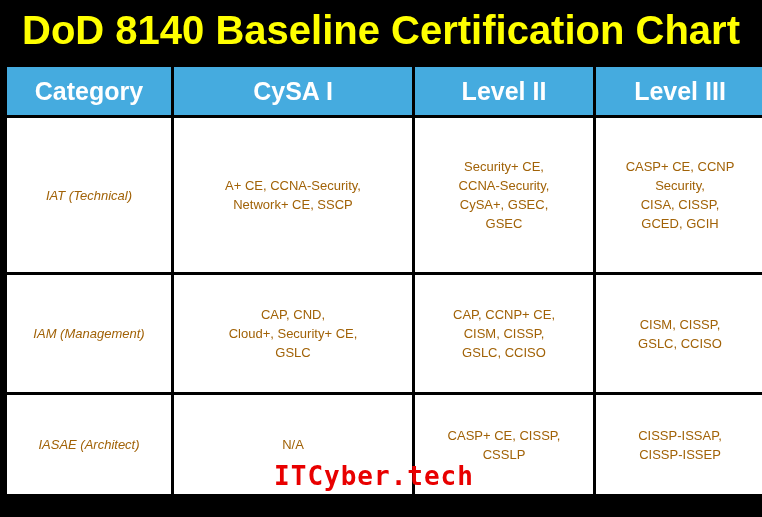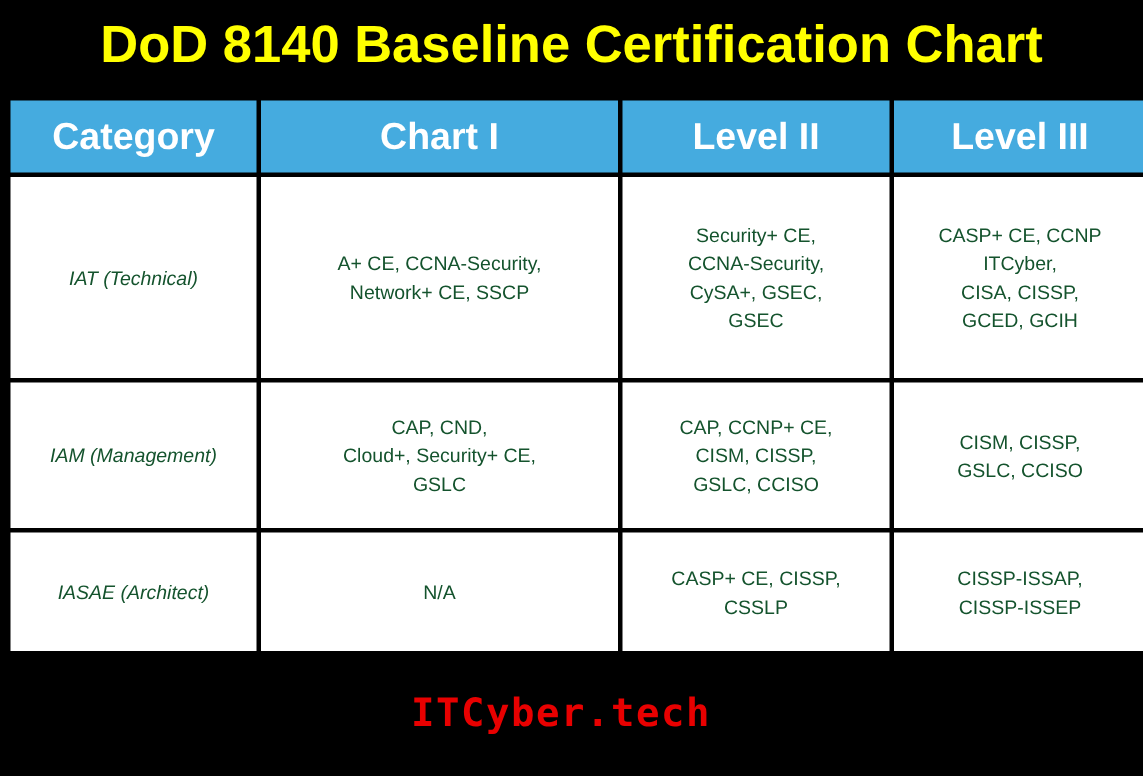--- a/index.html
+++ b/index.html
@@ -22,21 +22,21 @@
   }
 
   
   .title {
     position: absolute;
     left: 0;
     top: 6px;
     width: 762px;
     text-align: center;
     color: #FFFF00;
-    font-size: 35px;
+    font-size: 40px;
     font-weight: bold;
     letter-spacing: 0px;
     line-height: 48px;
     font-family: "Liberation Sans", sans-serif;
     white-space: nowrap;
   }
 
   
   .table-wrap {
     position: absolute;
@@ -48,24 +48,24 @@
   table.cert-table {
     border-collapse: separate;
     border-spacing: 3px;
     width: 754px;
     table-layout: fixed;
     background: #000000;
   }
   table.cert-table td,
   table.cert-table th {
     background: #FFFFFF;
-    color: #14532d;
+    color: #a16207;
     text-align: center;
     vertical-align: middle;
-    padding: 2px 4px;
+    padding: 12px 4px;
     font-size: 13px;
     line-height: 19px;
     font-weight: normal;
     font-family: "Liberation Sans", sans-serif;
   }
   table.cert-table thead th {
     background: #45ABDF;
     color: #FFFFFF;
     font-size: 25px;
     font-weight: bold;
@@ -118,21 +118,21 @@
     <table class="cert-table">
       <colgroup>
         <col class="c-cat">
           <col class="c-l1">
           <col class="c-l2">
           <col class="c-l3">
       </colgroup>
       <thead>
         <tr>
           <th>Category</th>
-          <th>Chart I</th>
+          <th>CySA I</th>
           <th>Level II</th>
           <th>Level III</th>
         </tr>
       </thead>
       <tbody>
         <tr class="row-1">
           <td class="cat-cell">IAT (Technical)</td>
           <td>
             <div class="cell-lines">
                 <span>A+ CE, CCNA-Security,</span>
@@ -143,21 +143,21 @@
             <div class="cell-lines">
                 <span>Security+ CE,</span>
                 <span>CCNA-Security,</span>
                 <span>CySA+, GSEC,</span>
                 <span>GSEC</span>
               </div>
           </td>
           <td>
             <div class="cell-lines">
                 <span>CASP+ CE, CCNP</span>
-                <span>ITCyber,</span>
+                <span>Security,</span>
                 <span>CISA, CISSP,</span>
                 <span>GCED, GCIH</span>
               </div>
           </td>
         </tr>
         <tr class="row-2">
           <td class="cat-cell">IAM (Management)</td>
           <td>
             <div class="cell-lines">
                 <span>CAP, CND,</span>

